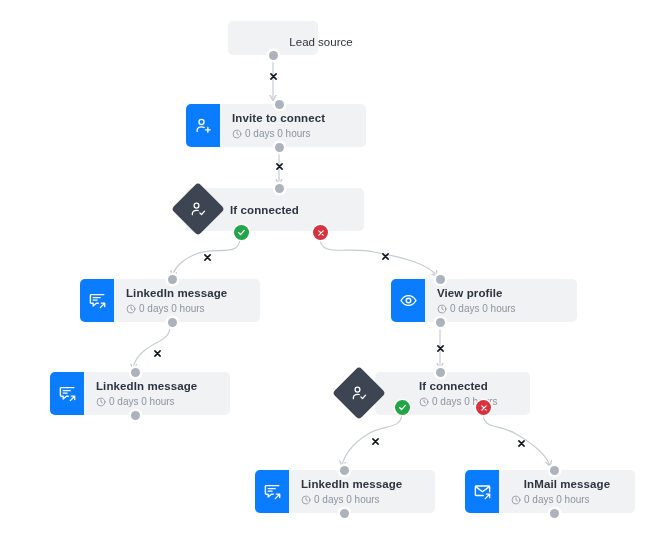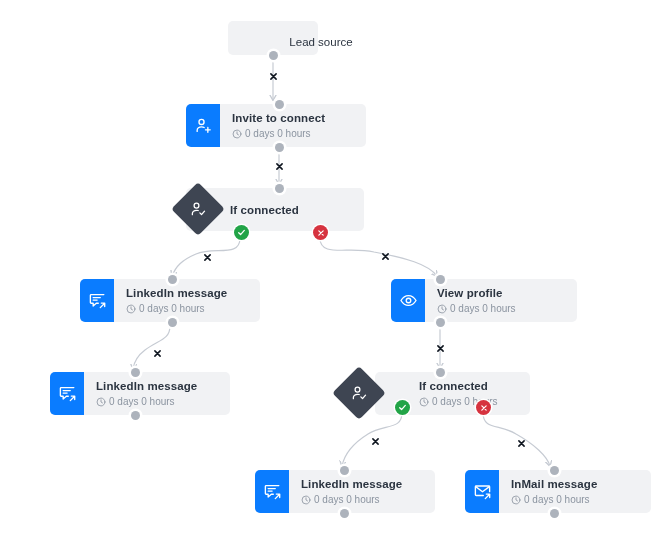--- a/index.html
+++ b/index.html
@@ -348,21 +348,21 @@
           <circle cx="12" cy="12" r="9.5"></circle>
           <path d="M12 6.8 V12 L15.6 14.2"></path>
         </svg>
         <span>0 days 0 hours</span>
       </div>
     </div>
   </div>
   <div class="port" style="left:339.5px; top:465.5px;"></div>
   <div class="port" style="left:339.5px; top:508.5px;"></div>
 
-  <div class="node" style="left:465px; top:470px; width:186px; height:43px;">
+  <div class="node" style="left:465px; top:470px; width:170px; height:43px;text-align:center;">
     <div class="node-icon">
       <svg width="19" height="19" viewBox="0 0 24 24" fill="none" stroke="#ffffff" stroke-width="1.7" stroke-linecap="round" stroke-linejoin="round">
         <path d="M21 12.2 V6 a1 1 0 0 0 -1 -1 H4 a1 1 0 0 0 -1 1 v10 a1 1 0 0 0 1 1 h9"></path>
         <path d="M3.4 5.8 L12 12.4 L20.6 5.8"></path>
         <path d="M15.5 21 L21 15.5 M16.8 15.3 h4.3 v4.3"></path>
       </svg>
     </div>
     <div class="node-body">
       <div class="node-title">InMail message</div>
       <div class="node-sub">

